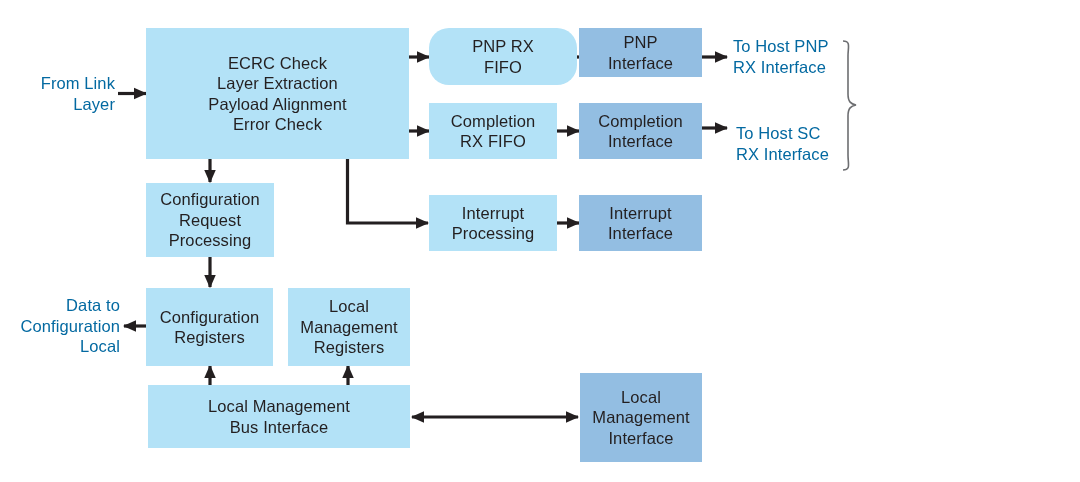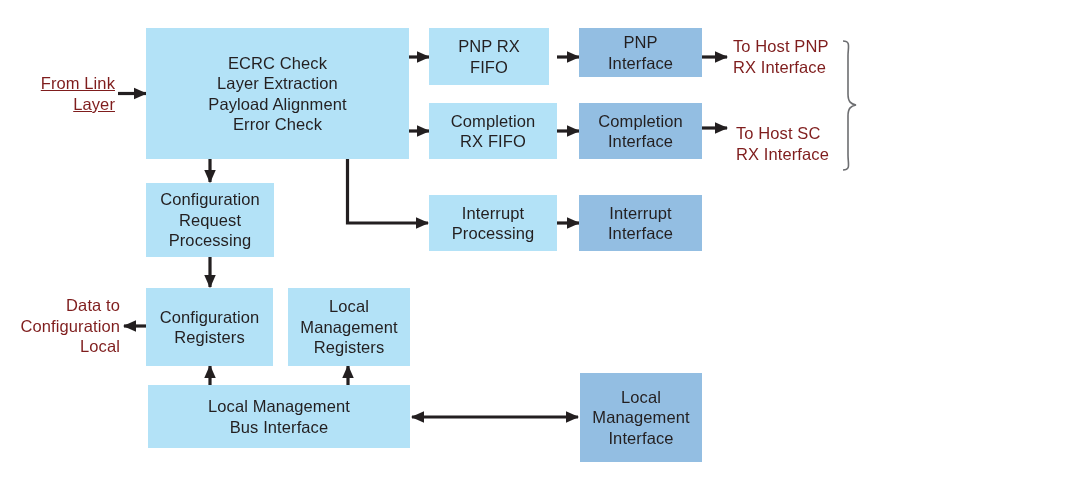--- a/index.html
+++ b/index.html
@@ -33,21 +33,21 @@
   }
   .blk.light  { background: #b3e2f7; }
   .blk.dark   { background: #93bee2; }
   .label {
     position: absolute;
     display: flex;
     align-items: center;
     text-align: center;
     line-height: 1.26;
     white-space: pre-line;
-    color: #7f1d1d;
+    color: #0369a1;
     letter-spacing: 0.1px;
   }
   .label.right { justify-content: flex-end; text-align: right; }
   .label.left  { justify-content: flex-start; text-align: left; }
   svg.wires {
     position: absolute;
     left: 0;
     top: 0;
     width: 1080px;
     height: 482px;
@@ -116,21 +116,21 @@
              C 851 106, 848 108, 848 116
              L 848 155
              C 848 164, 851 170, 843 170"></path>
   </svg>
 
   <div class="blk light" style="left:146px; top:28px; width:263px; height:131px; font-size:16.5px;">ECRC Check
 Layer Extraction
 Payload Alignment
 Error Check</div>
 
-  <div class="blk light" style="left:429px; top:28px; width:120px; height:57px; font-size:16.5px;">PNP RX
+  <div class="blk light" style="left:429px; top:28px; width:148px; height:57px; font-size:16.5px;border-radius:20px;">PNP RX
 FIFO</div>
 
   <div class="blk dark" style="left:579px; top:28px; width:123px; height:49px; font-size:16.5px;">PNP
 Interface</div>
 
   <div class="blk light" style="left:429px; top:103px; width:128px; height:56px; font-size:16.5px;">Completion
 RX FIFO</div>
 
   <div class="blk dark" style="left:579px; top:103px; width:123px; height:56px; font-size:16.5px;">Completion
 Interface</div>
@@ -152,21 +152,21 @@
 Management
 Registers</div>
 
   <div class="blk light" style="left:148px; top:385px; width:262px; height:63px; font-size:16.5px;text-align:center;">Local Management
 Bus Interface</div>
 
   <div class="blk dark" style="left:580px; top:373px; width:122px; height:89px; font-size:16.5px;">Local
 Management
 Interface</div>
 
-  <div class="label right" style="left:10px; top:72px; width:105px; height:44px; font-size:16.5px;text-decoration:underline;">From Link
+  <div class="label right" style="left:10px; top:72px; width:105px; height:44px; font-size:16.5px;">From Link
 Layer</div>
 
   <div class="label left" style="left:733px; top:35px; width:115px; height:44px; font-size:16.5px;">To Host PNP
 RX Interface</div>
 
   <div class="label left" style="left:736px; top:122px; width:115px; height:44px; font-size:16.5px;">To Host SC
 RX Interface</div>
 
 
   <div class="label right" style="left:0px; top:293px; width:120px; height:66px; font-size:16.5px;">Data to

